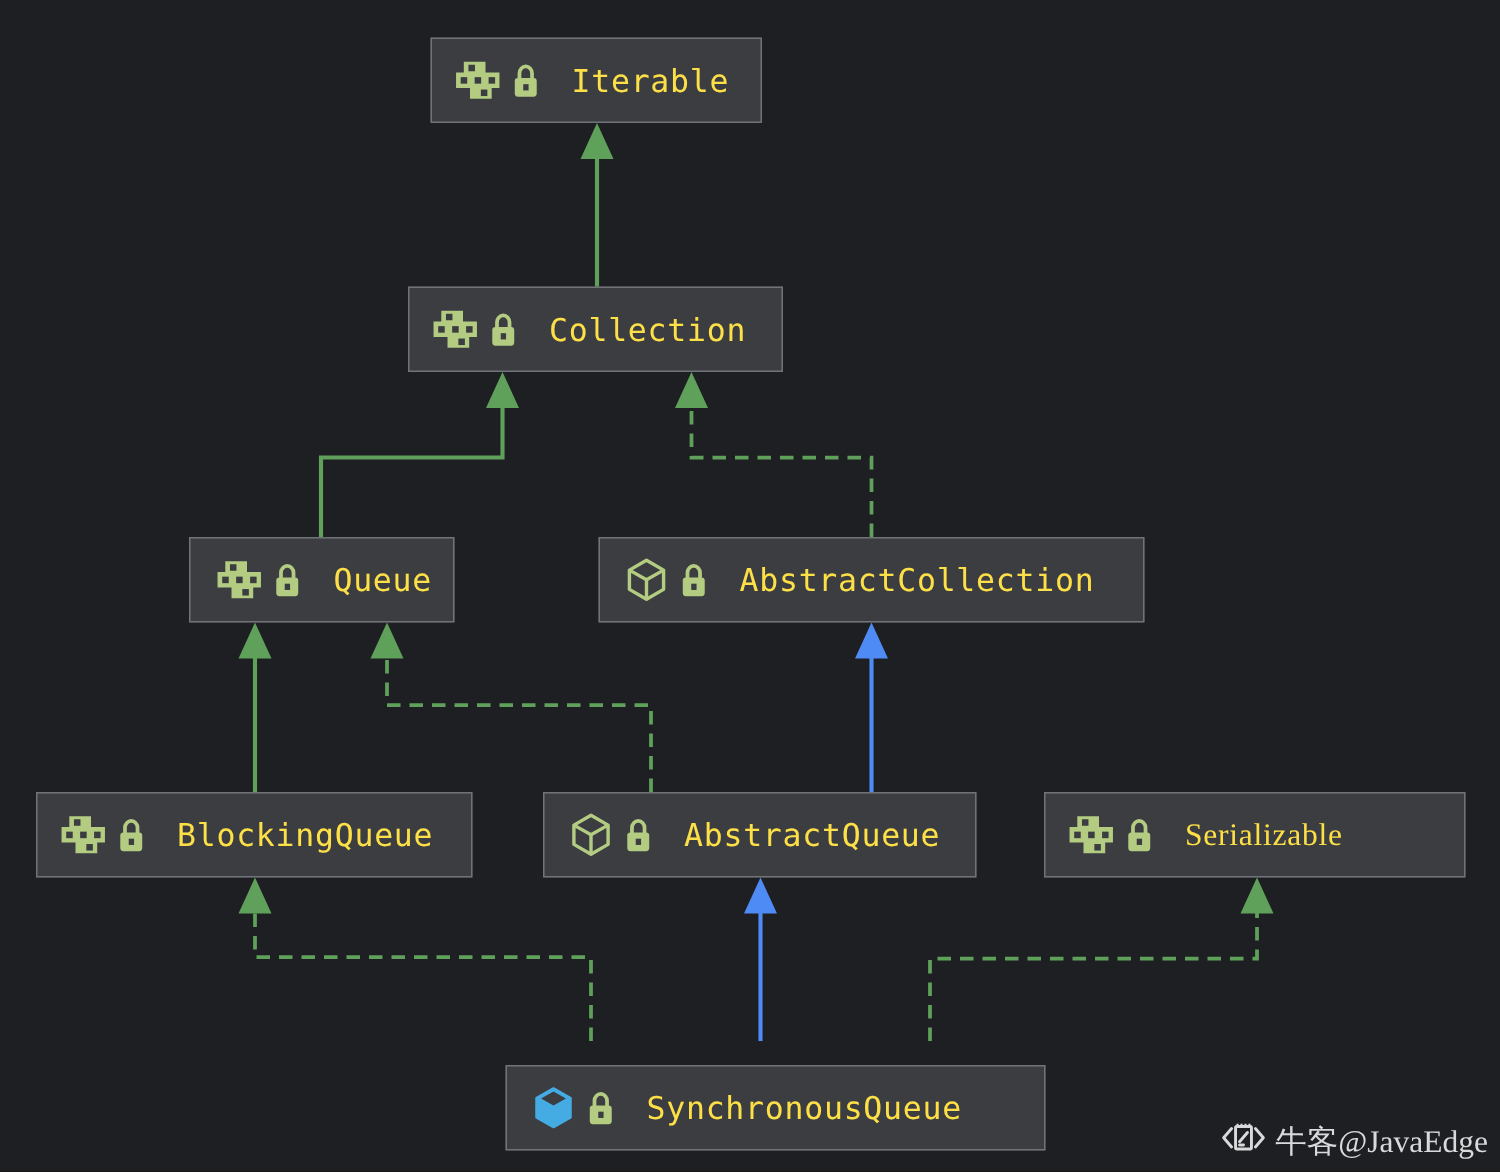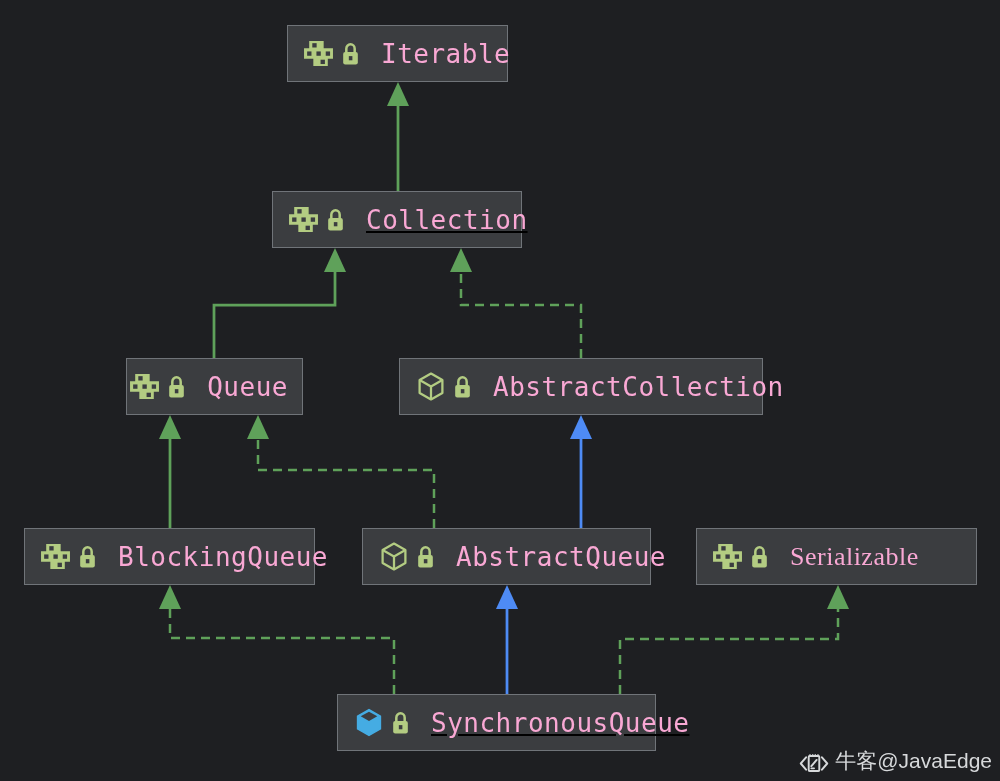--- a/index.html
+++ b/index.html
@@ -40,45 +40,45 @@
   .node .lock-icon {
     width: 17px;
     height: 23px;
     flex: 0 0 auto;
     margin-right: 22px;
     display: flex;
     align-items: center;
     justify-content: center;
   }
   .node .label {
-    color: #f9a8d4;
-    font-size: 26px;
+    color: #fde047;
+    font-size: 21px;
     white-space: nowrap;
     letter-spacing: 0.5px;
   }
   
   #n-iterable            { left: 287px; top: 25px;  width: 221px; }
-  #n-collection          { left: 272px; top: 191px; width: 250px; text-decoration: underline; }
+  #n-collection          { left: 272px; top: 191px; width: 250px; }
   #n-queue               { left: 126px; top: 358px; width: 177px; justify-content: flex-end; }
   #n-abstract-collection { left: 399px; top: 358px; width: 364px; }
   #n-blocking-queue      { left: 24px;  top: 528px; width: 291px; }
   #n-abstract-queue      { left: 362px; top: 528px; width: 289px; }
   #n-serializable        { left: 696px; top: 528px; width: 281px; font-family: Liberation Serif, serif; }
-  #n-synchronous-queue   { left: 337px; top: 694px; width: 319px; text-decoration: underline; }
+  #n-synchronous-queue   { left: 337px; top: 710px; width: 360px; }
 
   .watermark {
     position: absolute;
     z-index: 3;
     right: 8px;
     bottom: 6px;
     display: flex;
-    align-items: flex-end;
+    align-items: flex-start;
     gap: 6px;
     color: #d7d9db;
-    font-family: Liberation Sans, sans-serif;
+    font-family: Liberation Serif, serif;
     font-size: 21px;
   }
   .watermark svg { display: block; }
 </style>
 </head>
 <body>
 
 <div class="canvas">
 
   <svg class="edges" width="1000" height="781" viewBox="0 0 1000 781">

